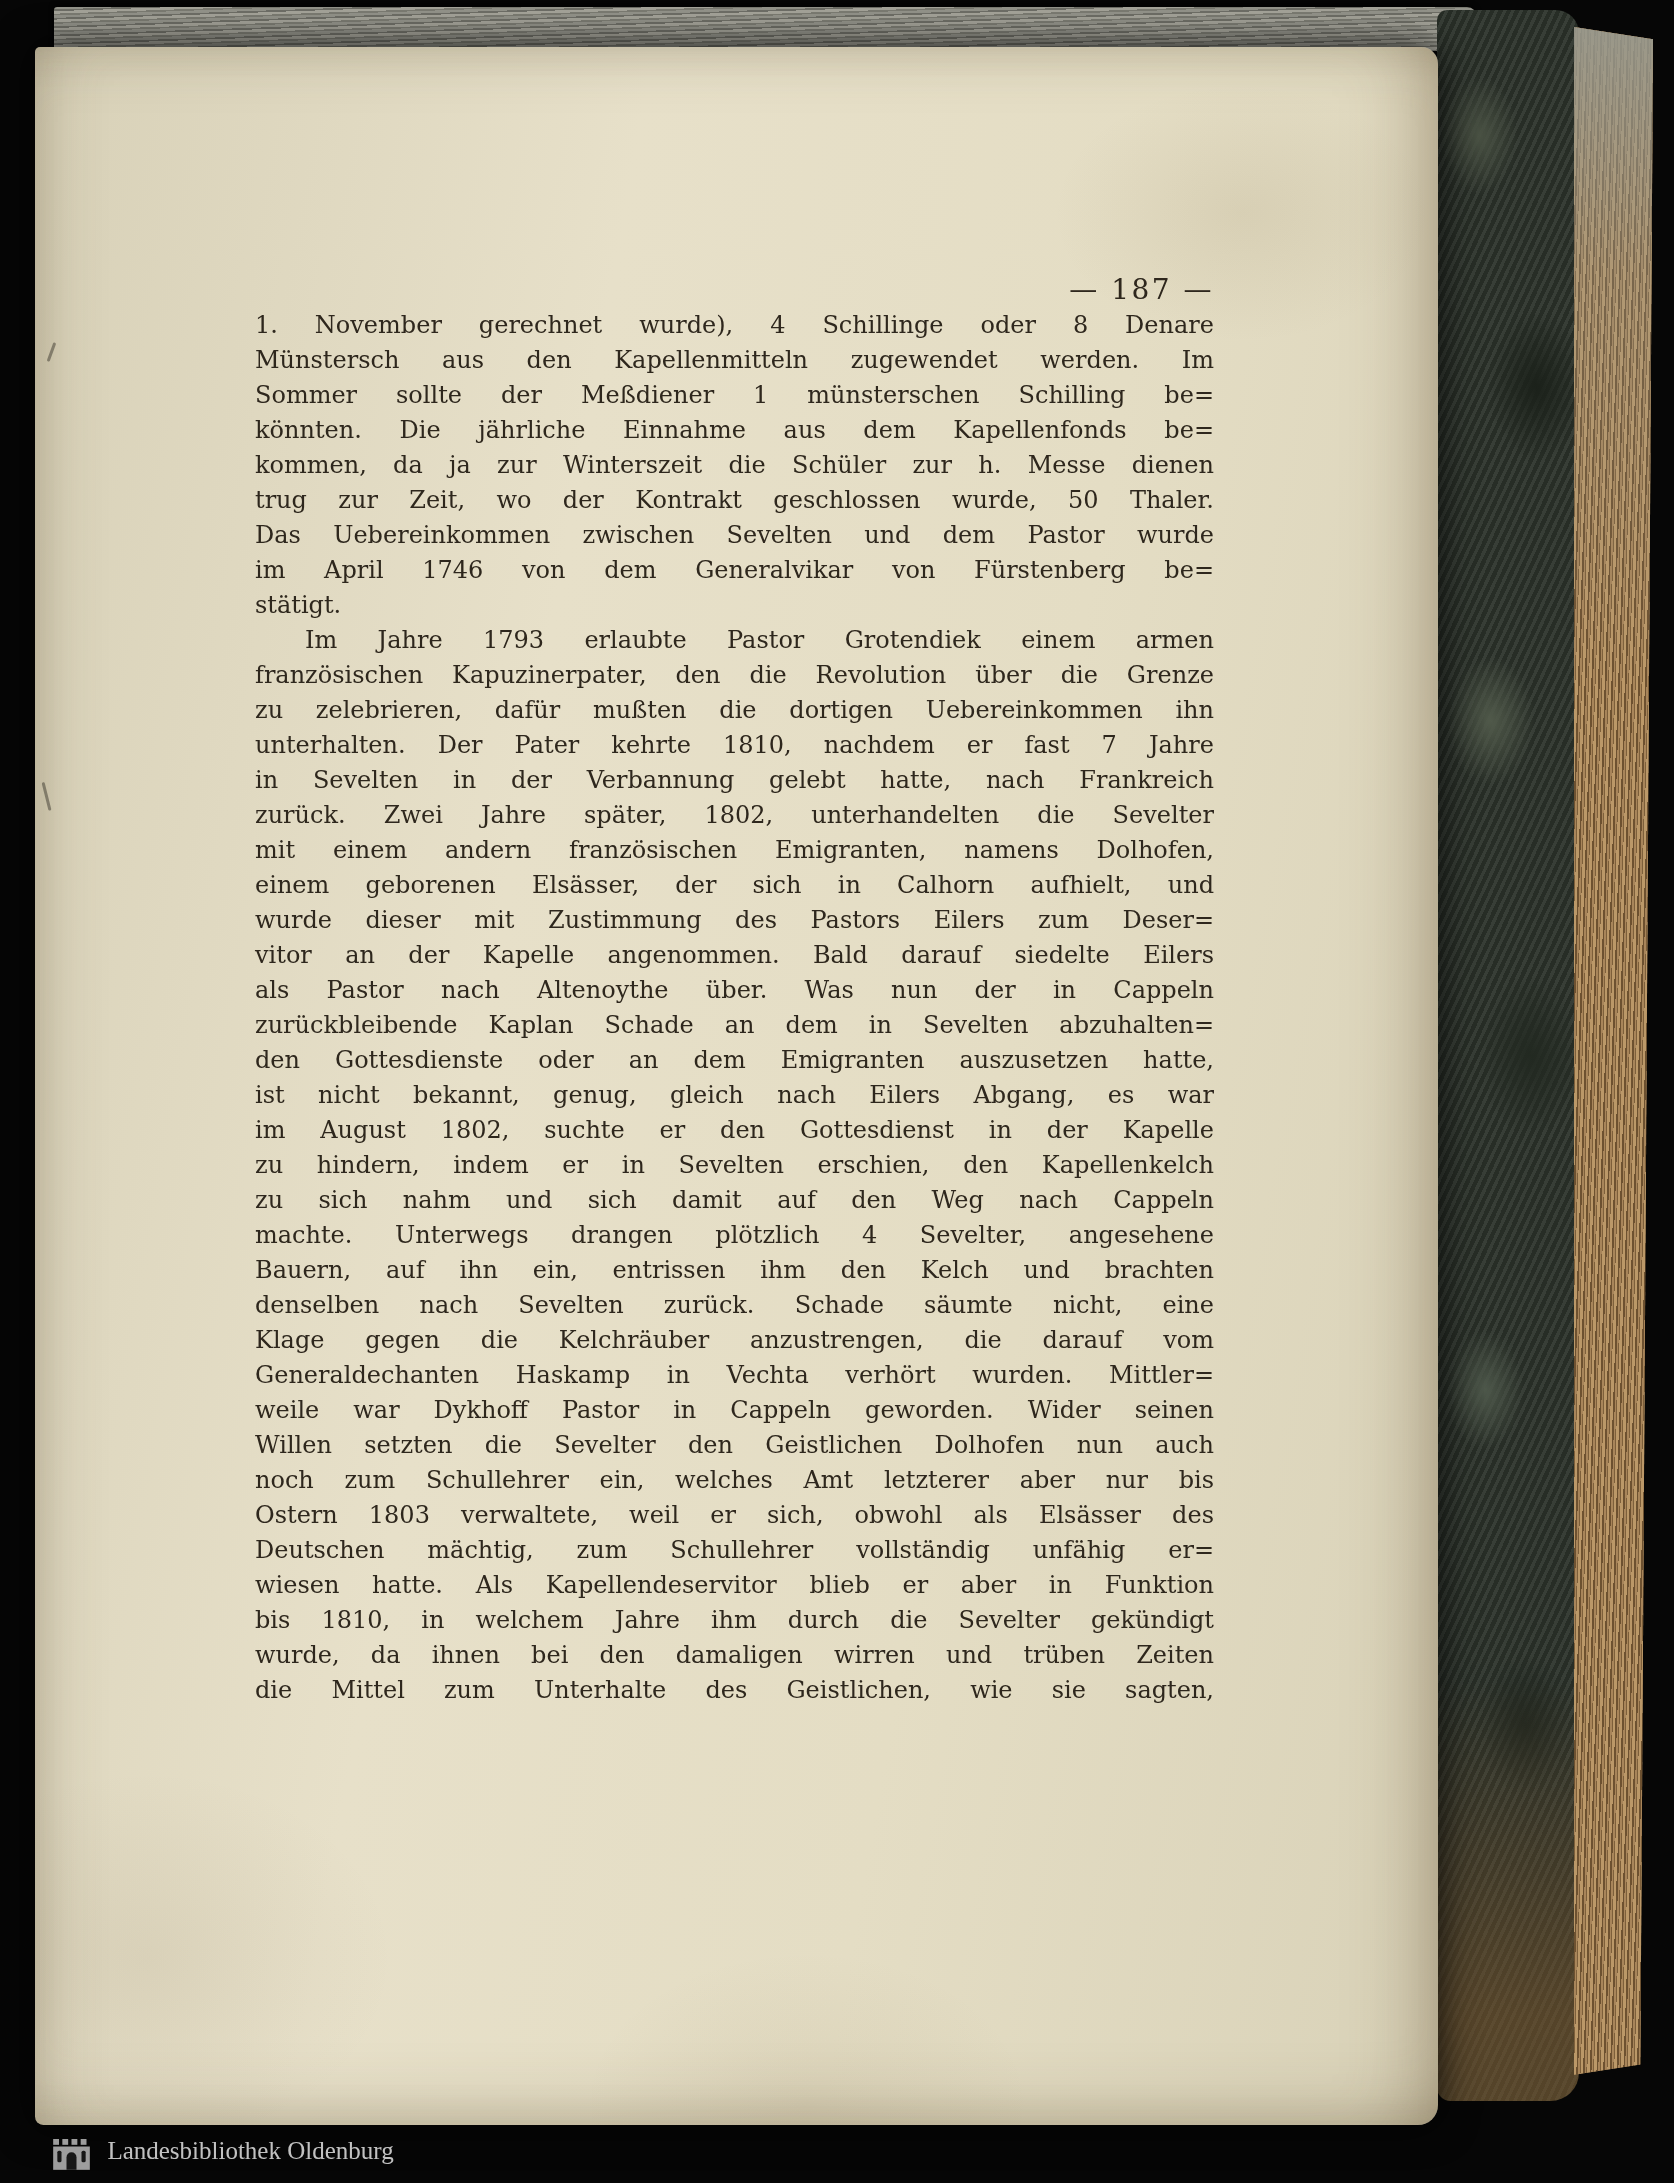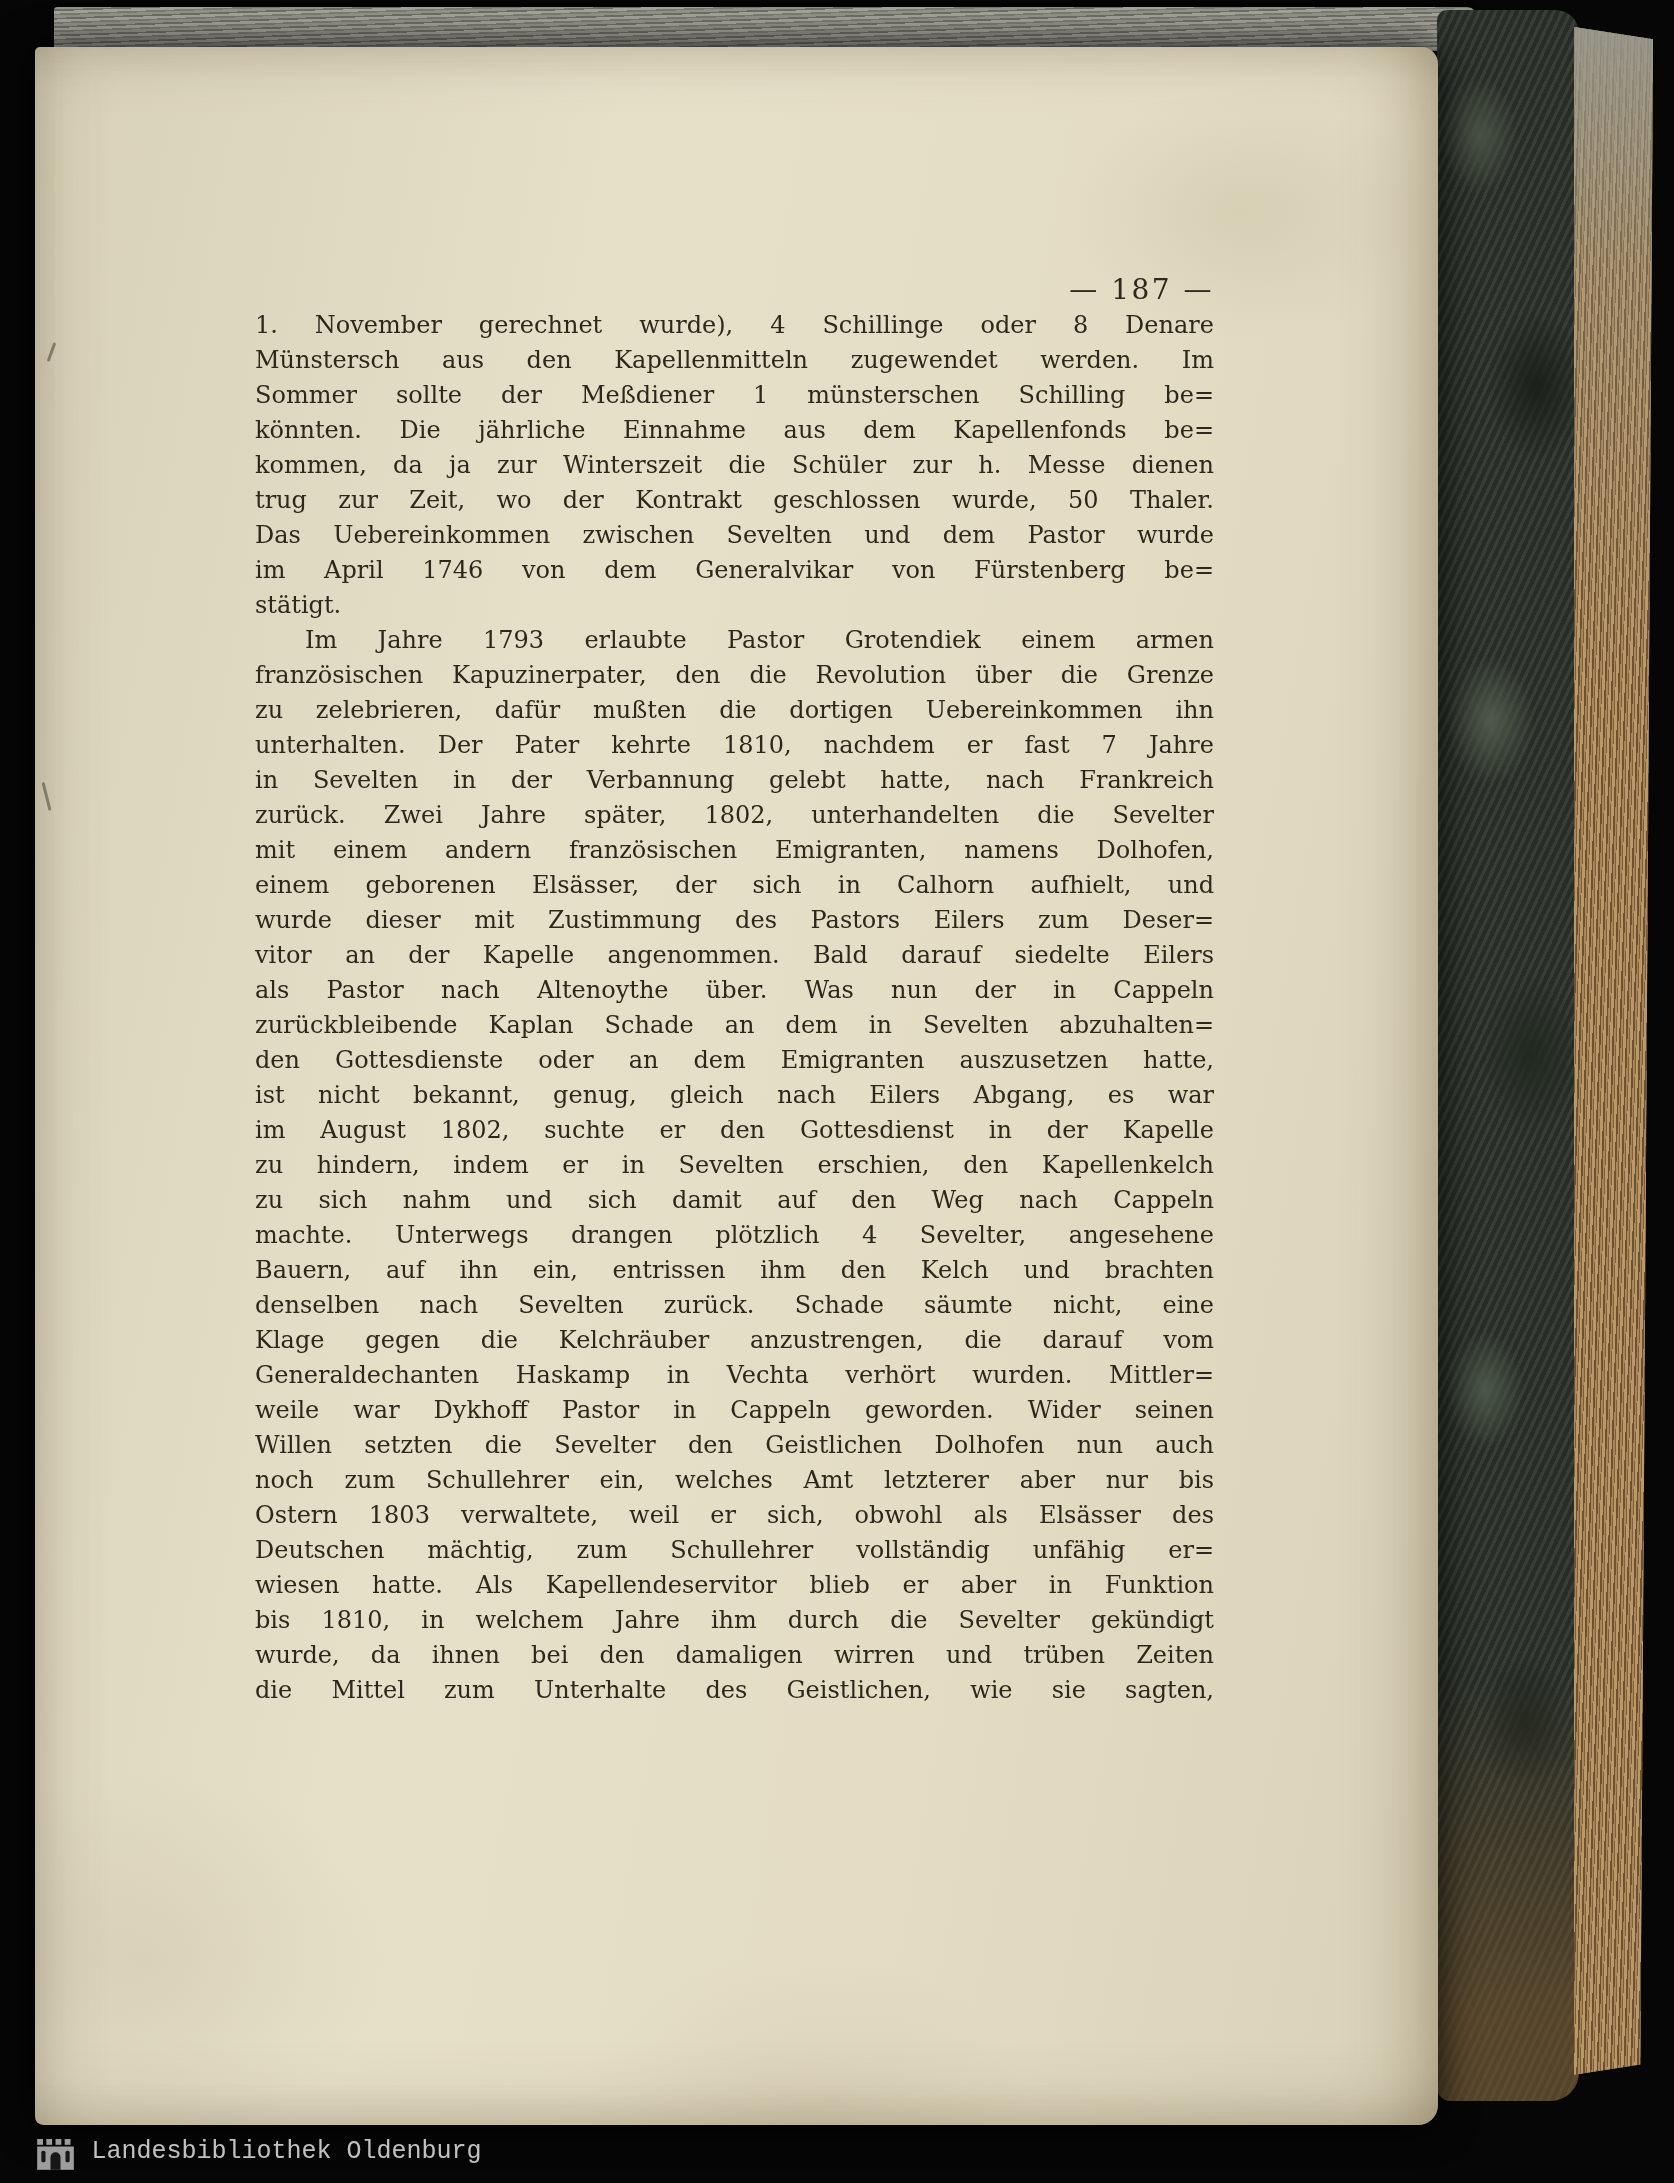--- a/index.html
+++ b/index.html
@@ -109,26 +109,26 @@
     width: 2.5px;
     background: rgba(60,55,45,0.5);
     border-radius: 1.7px;
   }
   .margin-mark.m1 { left: 50px; top: 342px; height: 20px; transform: rotate(20deg); }
   .margin-mark.m2 { left: 45px; top: 782px; height: 28.5px; transform: rotate(-14deg); }
 
   
   .watermark {
     position: absolute;
-    left: 33px; top: 2126px;
+    left: 49px; top: 2126px;
     height: 50px;
     display: flex;
     align-items: center;
     gap: 13.4px;
-    font-family: Liberation Mono, monospace;
+    font-family: Liberation Serif, serif;
     font-size: 25px;
     color: rgba(235,235,235,0.82);
   }
   .watermark svg { display: block; opacity: 0.85; }
 </style>
 </head>
 <body>
 
 <div class="scene">
 

